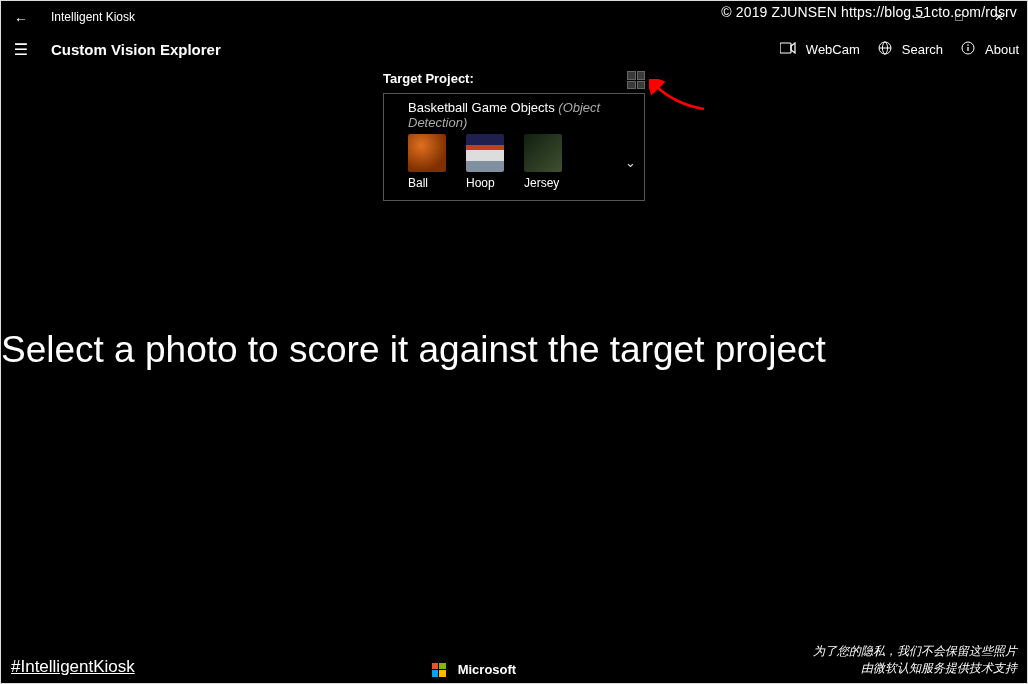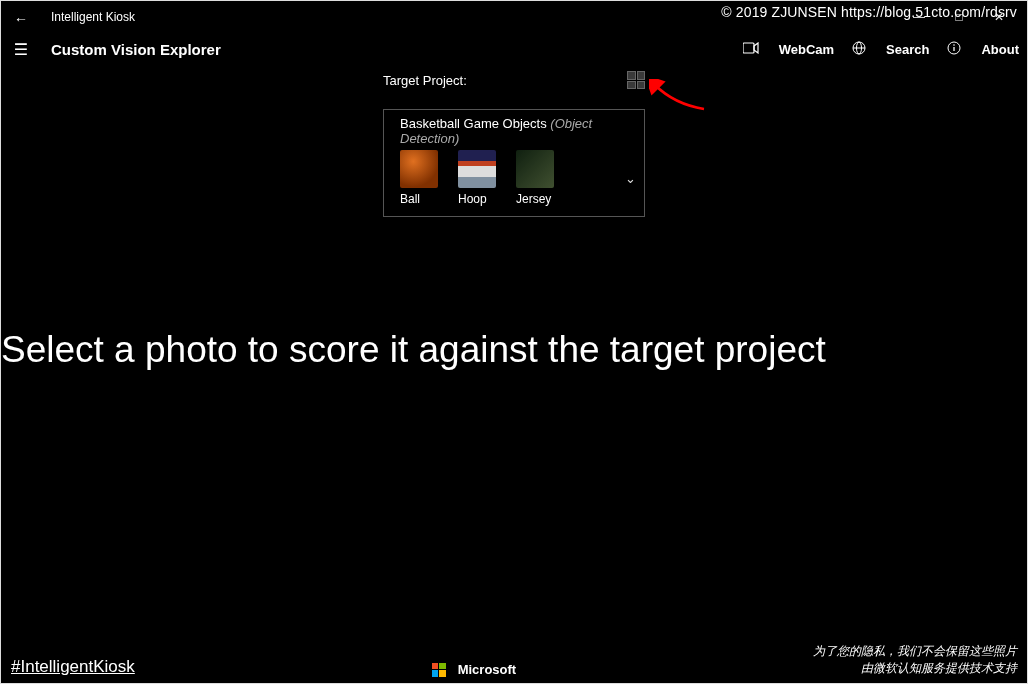--- a/index.html
+++ b/index.html
@@ -21,33 +21,33 @@
   .titlebar .title { margin-left: 18px; }
   .titlebar .spacer { flex: 1; }
   .titlebar .winbtn { width: 40px; text-align: center; font-size: 12px; opacity: .9; }
   .subheader {
     display: flex; align-items: center;
     height: 32px; padding: 0 8px;
   }
   .hamburger { width: 24px; text-align: center; font-size: 16px; }
   .pagetitle { font-size: 15px; font-weight: 600; margin-left: 18px; }
   .subheader .spacer { flex: 1; }
-  .action { display: inline-flex; align-items: center; gap: 20px; font-size: 13px; margin-left: 18px; font-weight: bold; }
+  .action { display: inline-flex; align-items: center; gap: 10px; font-size: 13px; margin-left: 18px; }
   .action .icon { font-size: 14px; }
   .project-area {
     position: absolute; left: 382px; top: 70px; width: 262px;
   }
   .project-header {
-    display: flex; justify-content: space-between; align-items: center;
-    font-size: 13px; font-weight: 400; margin-bottom: 20px;
+    display: flex; justify-content: space-between; align-items: flex-start;
+    font-size: 13px; font-weight: 700; margin-bottom: 4px;
   }
   .grid-icon { width: 18px; height: 18px; display: grid; grid-template-columns: 1fr 1fr; grid-template-rows: 1fr 1fr; gap: 1px; }
   .grid-icon div { background: #3a3a3a; border: 1px solid #666; }
   .project-box {
-    border: 1px solid #555; padding: 6px 8px 10px 16px;
+    border: 1px solid #555; padding: 6px 8px 10px 24px;
   }
   .project-name { font-size: 13px; }
   .project-name .type { color: #aaa; font-style: italic; }
   .tags-row { display: flex; align-items: flex-start; gap: 20px; margin-top: 4px; }
   .tag { }
   .tag .thumb { width: 38px; height: 38px; margin: 0 auto 4px; border-radius: 2px; }
   .thumb-ball { background: radial-gradient(circle at 35% 30%, #e07020, #803000 70%); }
   .thumb-hoop { background: linear-gradient(#202050 30%, #c04020 30% 42%, #ddd 42% 70%, #8090a0 70%); }
   .thumb-jersey { background: linear-gradient(135deg, #102010, #405030); }
   .tag .label { font-size: 12px; }

